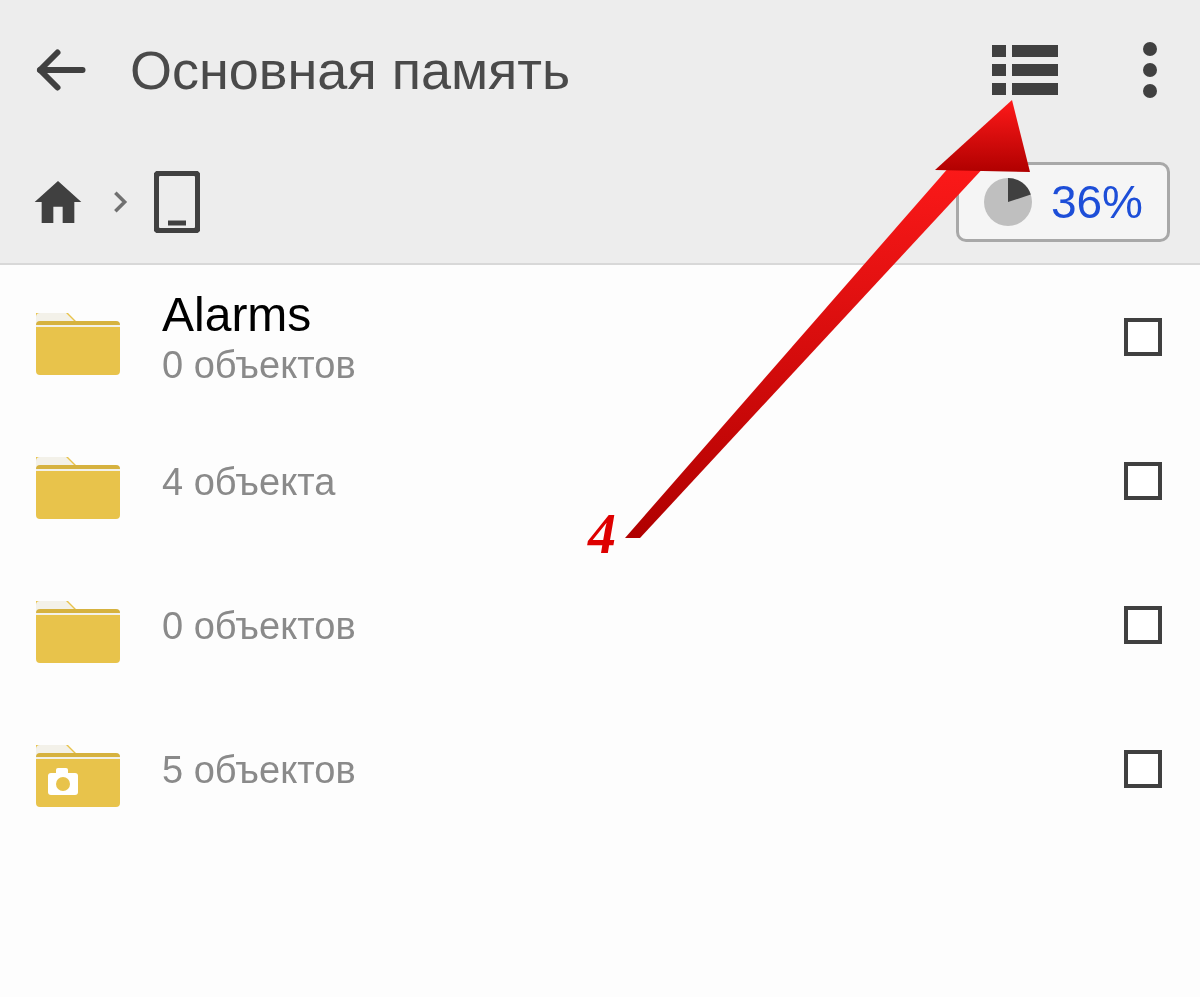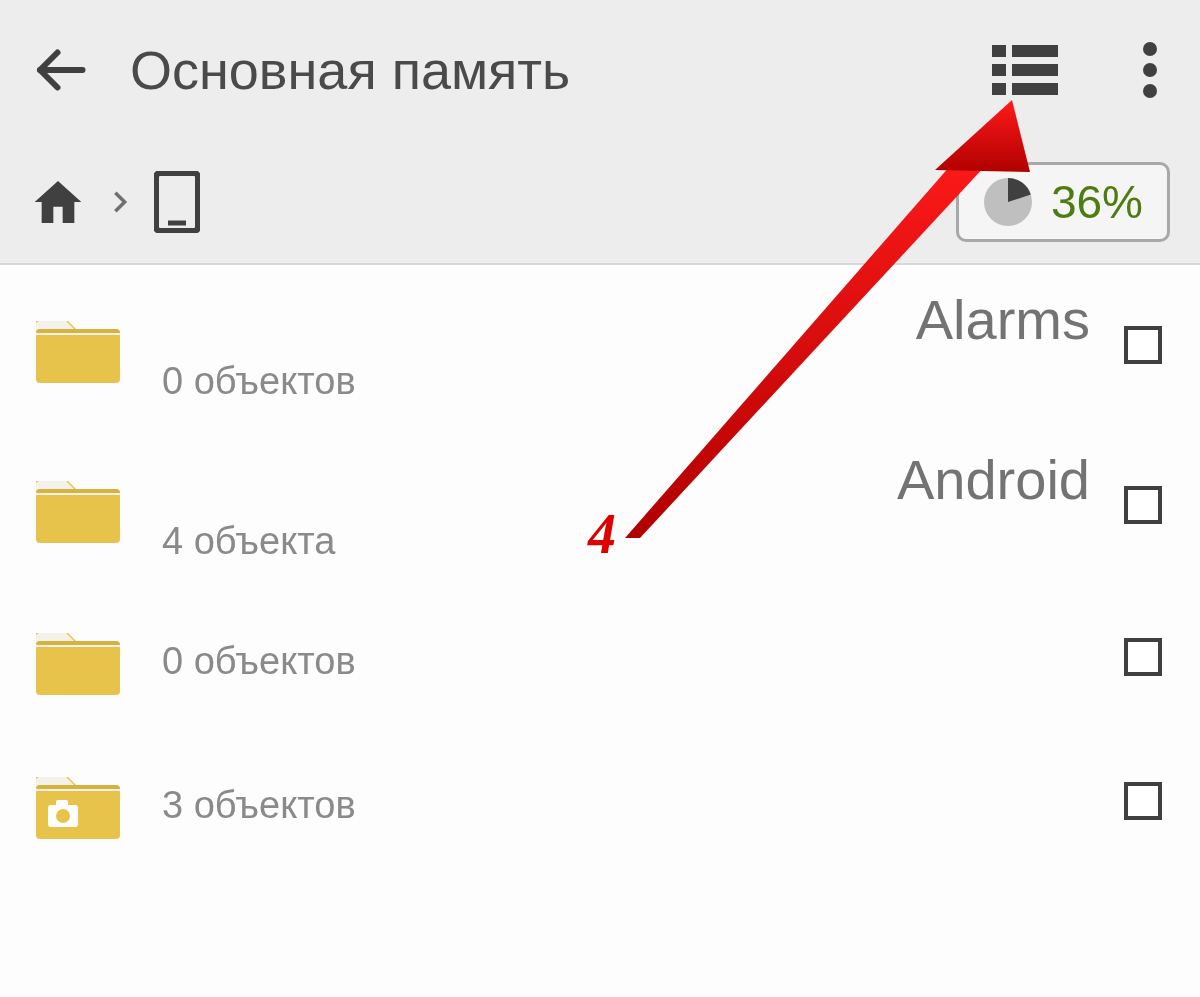--- a/index.html
+++ b/index.html
@@ -29,33 +29,33 @@
   .storage-badge {
     border: 3px solid #a8a8a8;
     border-radius: 10px;
     background: #f5f5f5;
     padding: 10px 24px;
     display: flex;
     align-items: center;
     gap: 18px;
     cursor: pointer;
   }
-  .storage-pct { font-size: 46px; color: #4d7c0f; }
+  .storage-pct { font-size: 46px; color: #1d4ed8; }
   .list { background: #fdfdfd; }
   .list-item {
     display: flex;
     align-items: center;
     padding: 22px 38px 22px 28px;
     gap: 34px;
     cursor: pointer;
   }
   .folder-icon { width: 100px; height: 100px; flex-shrink: 0; }
   .item-text { flex: 1; display: flex; flex-direction: column; }
-  .item-name { font-size: 56px; color: #737373; text-align: right; }
-  .item-sub { font-size: 38px; color: #8a8a8a; margin-top: 8px; }
+  .item-name { font-size: 48px; color: #000000; }
+  .item-sub { font-size: 38px; color: #8a8a8a; margin-top: 2px; }
   .checkbox { width: 38px; height: 38px; border: 4px solid #404040; background: #fff; cursor: pointer; }
   .annotation {
     position: absolute;
     pointer-events: none;
     z-index: 10;
   }
   .ann-num {
     position: absolute;
     font-size: 56px;
     font-weight: bold;
@@ -146,21 +146,20 @@
 
     <div class="list-item">
       <div class="folder-icon">
         <svg width="100" height="100" viewBox="0 0 100 100">
           <path d="M8 26 L40 26 L50 36 L92 36 L92 84 Q92 88 88 88 L12 88 Q8 88 8 84 Z" fill="#e8c34b"></path>
           <path d="M8 30 Q8 26 12 26 L38 26 L46 34 L88 34 Q92 34 92 38 L92 40 L8 40 Z" fill="#f3f1e9"></path>
           <path d="M8 38 Q8 34 12 34 L88 34 Q92 34 92 38 L92 38 L8 38 Z" fill="#d6b23f"></path>
         </svg>
       </div>
       <div class="item-text">
-        <span class="item-name">Android</span>
         <span class="item-sub">4 объекта</span>
       </div>
       <div class="checkbox"></div>
     </div>
 
     <div class="list-item">
       <div class="folder-icon">
         <svg width="100" height="100" viewBox="0 0 100 100">
           <path d="M8 26 L40 26 L50 36 L92 36 L92 84 Q92 88 88 88 L12 88 Q8 88 8 84 Z" fill="#e8c34b"></path>
           <path d="M8 30 Q8 26 12 26 L38 26 L46 34 L88 34 Q92 34 92 38 L92 40 L8 40 Z" fill="#f3f1e9"></path>
@@ -178,21 +177,21 @@
         <svg width="100" height="100" viewBox="0 0 100 100">
           <path d="M8 26 L40 26 L50 36 L92 36 L92 84 Q92 88 88 88 L12 88 Q8 88 8 84 Z" fill="#e8c34b"></path>
           <path d="M8 30 Q8 26 12 26 L38 26 L46 34 L88 34 Q92 34 92 38 L92 40 L8 40 Z" fill="#f3f1e9"></path>
           <path d="M8 38 Q8 34 12 34 L88 34 Q92 34 92 38 L92 38 L8 38 Z" fill="#d6b23f"></path>
           <rect x="20" y="54" width="30" height="22" rx="3" fill="#ffffff"></rect>
           <rect x="28" y="49" width="12" height="7" rx="2" fill="#ffffff"></rect>
           <circle cx="35" cy="65" r="7" fill="#e8c34b"></circle>
         </svg>
       </div>
       <div class="item-text">
-        <span class="item-sub">3 объектов</span>
+        <span class="item-sub">5 объектов</span>
       </div>
       <div class="checkbox"></div>
     </div>
 
   </div>
 
   <svg class="annotation" style="left:0;top:0" width="1200" height="997">
     <defs>
       <linearGradient id="redgrad" x1="0" y1="1" x2="0" y2="0">
         <stop offset="0%" stop-color="#b00000"></stop>

